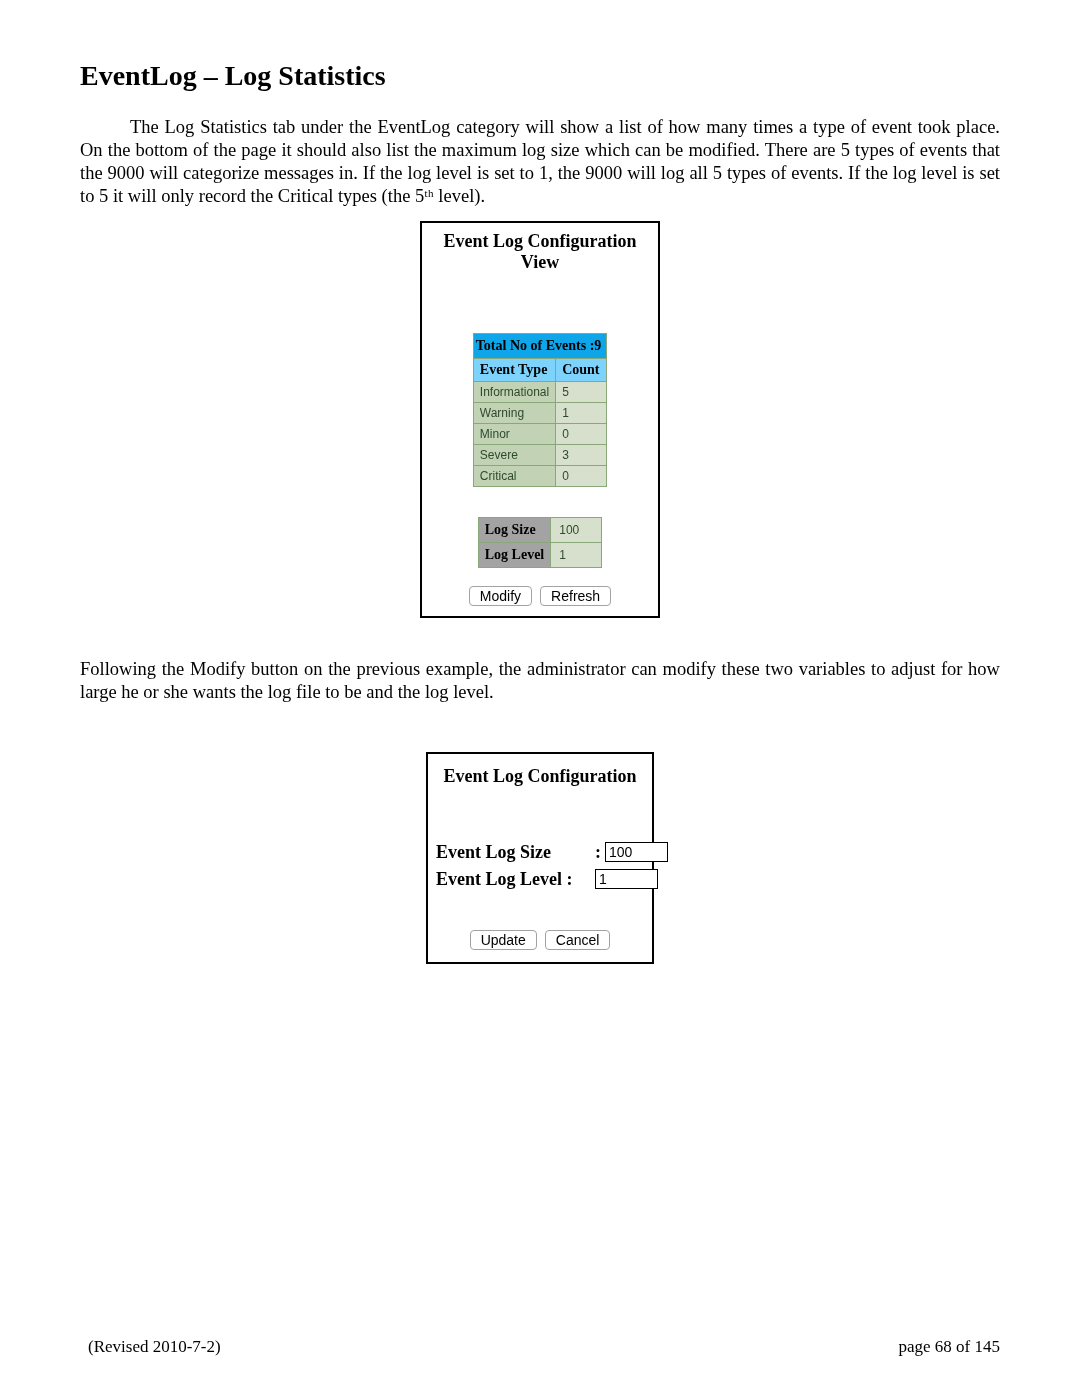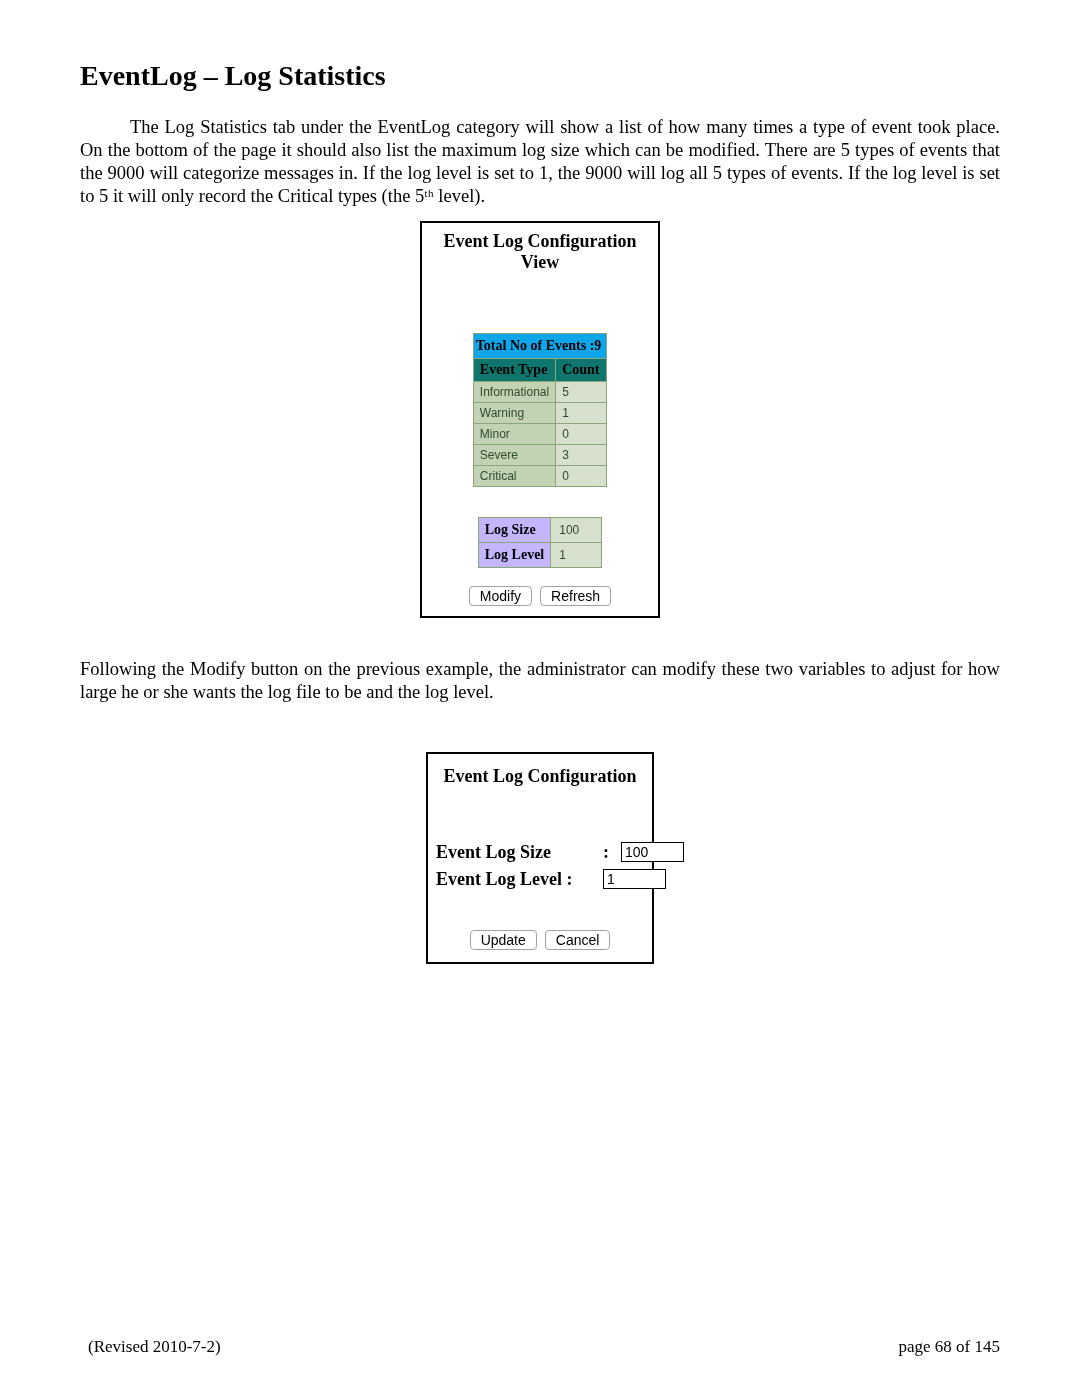--- a/index.html
+++ b/index.html
@@ -61,21 +61,21 @@
     font-family: "Times New Roman", Times, serif;
     font-weight: bold;
     font-size: 14px;
     color: #000;
     padding: 4px 2px;
     background: #0ea5e9;
     border: 1px solid #8aa77a;
     border-bottom: none;
   }
   .stats-table th {
-    background: #0f766e;
+    background: #7dd3fc;
     border: 1px solid #8aa77a;
     padding: 3px 6px;
     font-family: "Times New Roman", Times, serif;
     font-weight: bold;
     font-size: 14px;
     text-align: left;
     color: #000;
   }
   .stats-table td {
     border: 1px solid #8aa77a;
@@ -91,21 +91,21 @@
     width: 38px;
   }
 
   .size-level-table {
     margin: 30px auto 18px auto;
     border-collapse: collapse;
     font-family: "Times New Roman", Times, serif;
     font-size: 14px;
   }
   .size-level-table td.lbl {
-    background: #c4b5fd;
+    background: #a3a3a3;
     border: 1px solid #8aa77a;
     font-weight: bold;
     padding: 4px 6px;
   }
   .size-level-table td.val {
     background: #d6e0cc;
     border: 1px solid #8aa77a;
     padding: 4px 8px;
     color: #2e4a2e;
     font-family: Verdana, Geneva, sans-serif;
@@ -140,21 +140,21 @@
   }
   .panel2 .panel-title {
     margin-bottom: 55px;
   }
   .form-row {
     font-weight: bold;
     font-size: 18px;
     margin: 6px 0;
     display: flex;
     align-items: center;
-    gap: 12px;
+    gap: 4px;
   }
   .form-row .flabel {
     min-width: 155px;
   }
   .form-row input[type="text"] {
     border: 1px solid #000;
     font-family: Arial, Helvetica, sans-serif;
     font-size: 14px;
     padding: 1px 3px;
     width: 55px;

